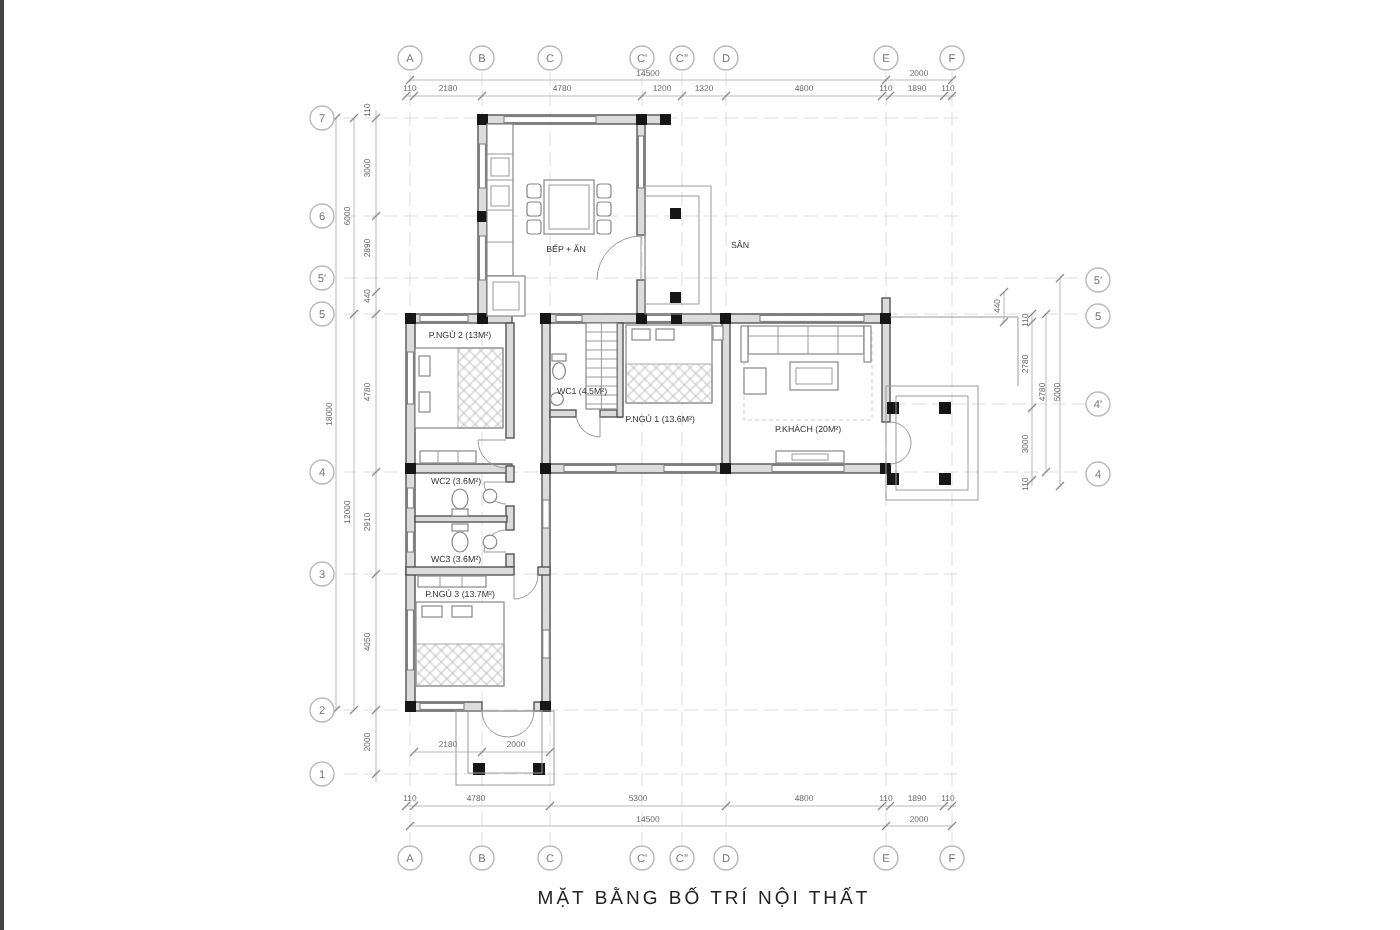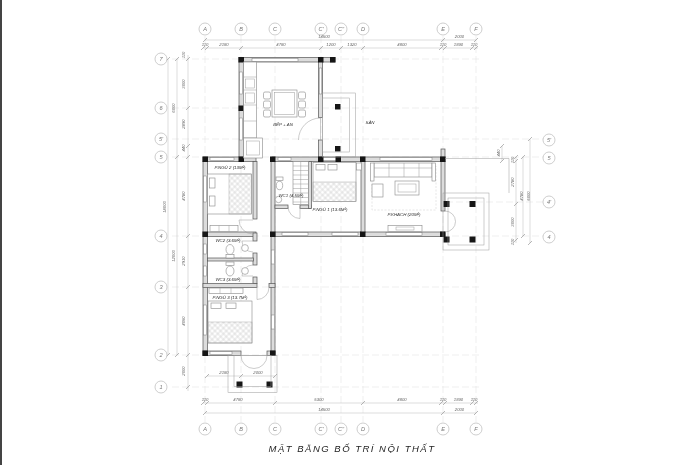--- a/index.html
+++ b/index.html
@@ -1,17 +1,17 @@
 <!DOCTYPE html>
 <html><head>
 <meta charset="utf-8">
 <style>
   html,body{margin:0;padding:0;background:#fff;}
   #canvas{position:relative;width:568px;height:465px;background:#fff;overflow:hidden;
-          font-family:"Liberation Sans",sans-serif;font-style:italic;}
+          font-family:"Liberation Sans",sans-serif;}
   svg text{font-family:"Liberation Sans",sans-serif;fill:#555;}
   .dim{font-size:4.2px;text-anchor:middle;fill:#666;}
   .axis{font-size:5.6px;text-anchor:middle;fill:#777;}
   .room{font-size:4.4px;text-anchor:middle;fill:#333;}
   .ttl{font-size:9.5px;letter-spacing:1.5px;text-anchor:middle;fill:#222;}
   .grid{stroke:#ddd;stroke-width:.5;stroke-dasharray:7 3;}
   .dimline{stroke:#b9b9b9;stroke-width:.5;fill:none;}
   .tick{stroke:#888;stroke-width:.6;fill:none;}
   .bub{fill:#fff;stroke:#b9b9b9;stroke-width:.7;}
   .wall{fill:#dcdcdc;stroke:#555;stroke-width:.7;}

